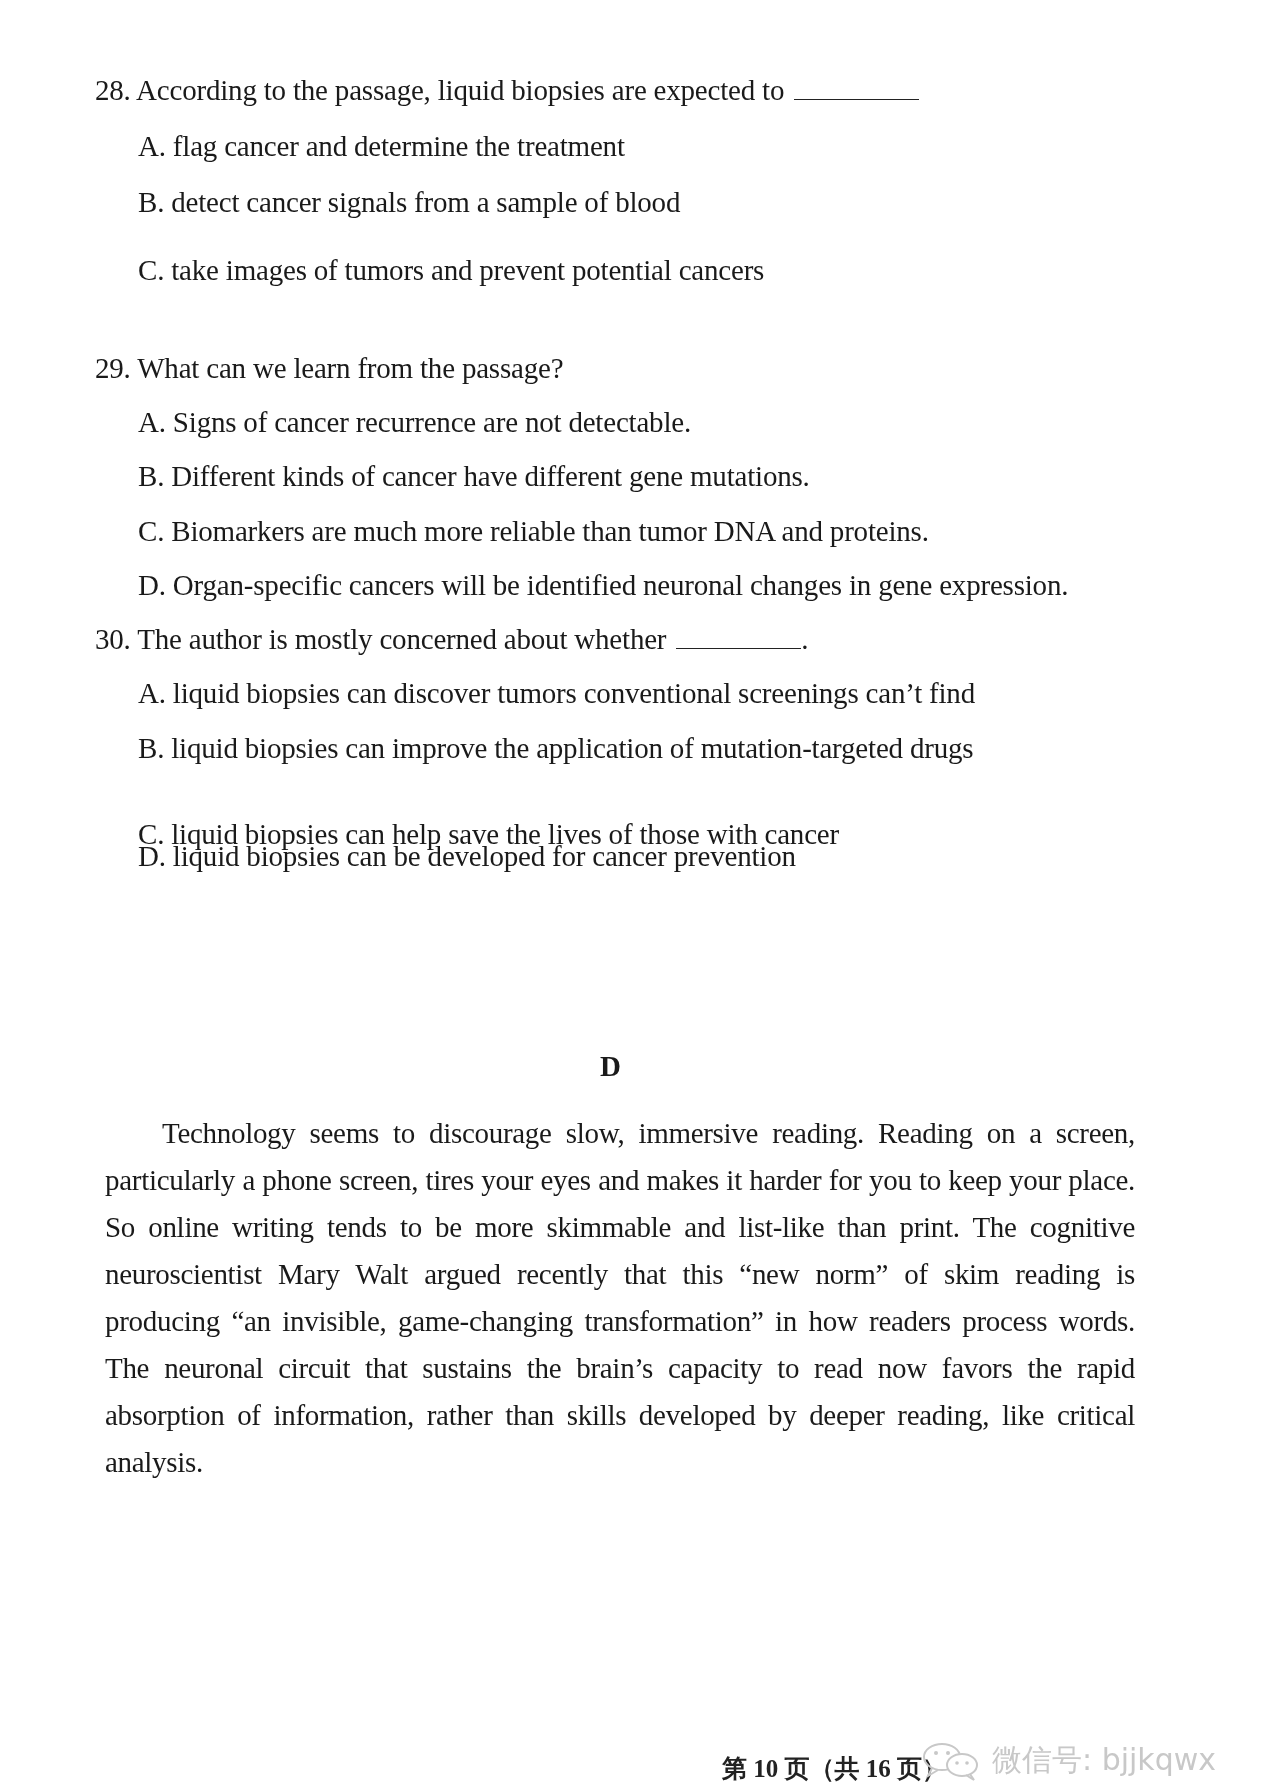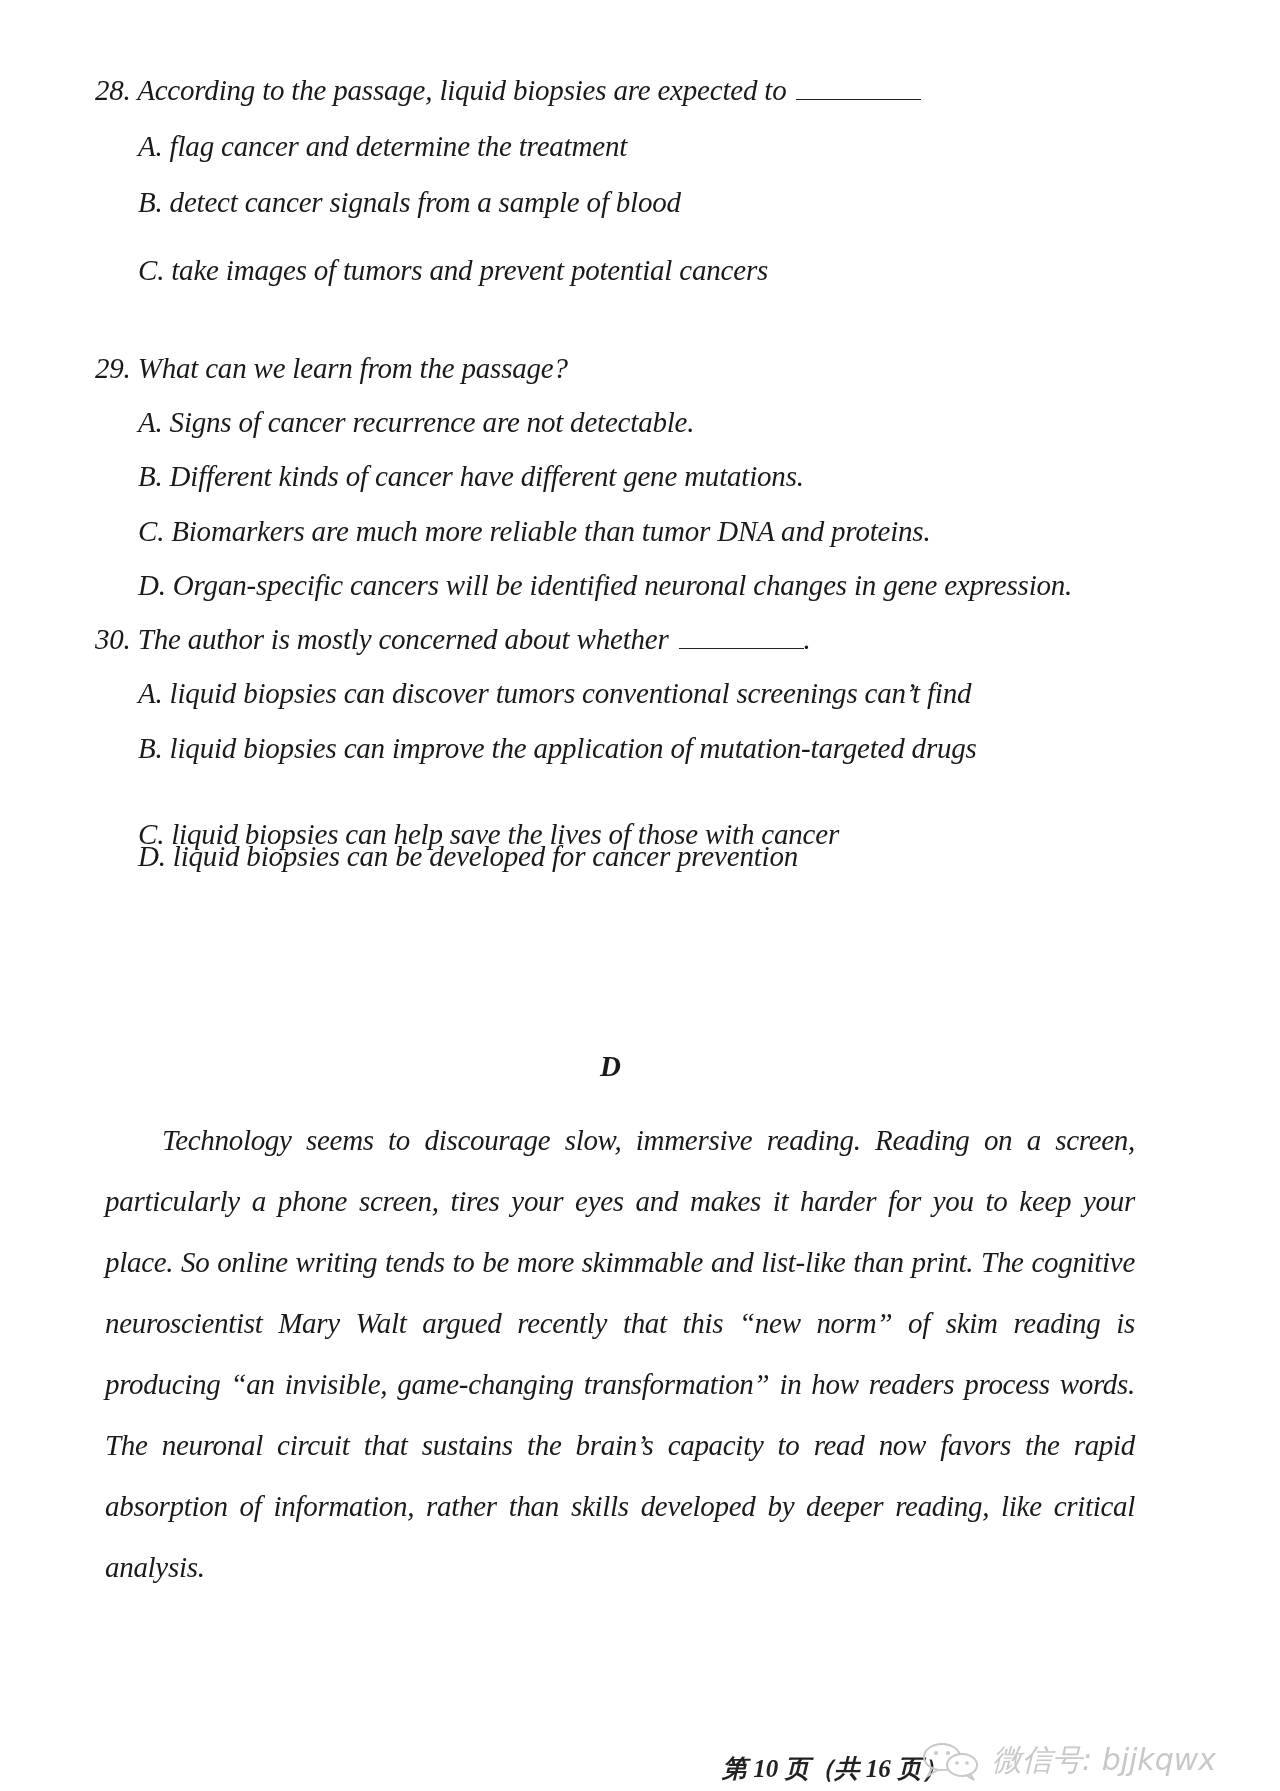--- a/index.html
+++ b/index.html
@@ -1,28 +1,28 @@
 <!DOCTYPE html>
 <html><head>
 <meta charset="utf-8">
 <style>
   html, body { margin: 0; padding: 0; background: #ffffff; }
   body {
     width: 1280px; height: 1791px; position: relative; overflow: hidden;
     font-family: "Liberation Serif", "DejaVu Serif", serif;
     color: #1a1a1a;
   }
-  .page { position: absolute; left: 0; top: 0; width: 1280px; height: 1777px; font-style: italic; }
+  .page { position: absolute; left: 0; top: 0; width: 1280px; height: 1777px; }
   .q-stem { position: absolute; left: 95px; font-size: 29px; letter-spacing: -0.2px; white-space: nowrap; }
   .q-opt { position: absolute; left: 138px; font-size: 29px; letter-spacing: -0.2px; white-space: nowrap; }
   .blank { display: inline-block; width: 125px; border-bottom: 1.5px solid #222; margin-left: 10px; vertical-align: baseline; height: 1px; }
   .section-title { position: absolute; left: 600px; top: 1050px; font-size: 29px; font-weight: bold; }
   .para {
     position: absolute; left: 105px; top: 1110px; width: 1030px;
-    font-size: 29px; line-height: 61px; text-align: justify; letter-spacing: -0.3px;
+    font-size: 29px; line-height: 47px; text-align: justify; letter-spacing: -0.3px;
   }
   .para .indent { display: inline-block; width: 57px; }
   .footer { position: absolute; left: 722px; top: 1752px; font-size: 25px; font-weight: bold; white-space: nowrap; color: #222; }
   .watermark { position: absolute; left: 920px; top: 1740px; display: flex; align-items: center; gap: 8px; color: #c8c8c8; font-family: "DejaVu Sans", sans-serif; font-size: 30px; white-space: nowrap; }
   .wm-icon { width: 64px; height: 40px; }
 </style>
 </head>
 <body>
 
 <div class="page">

